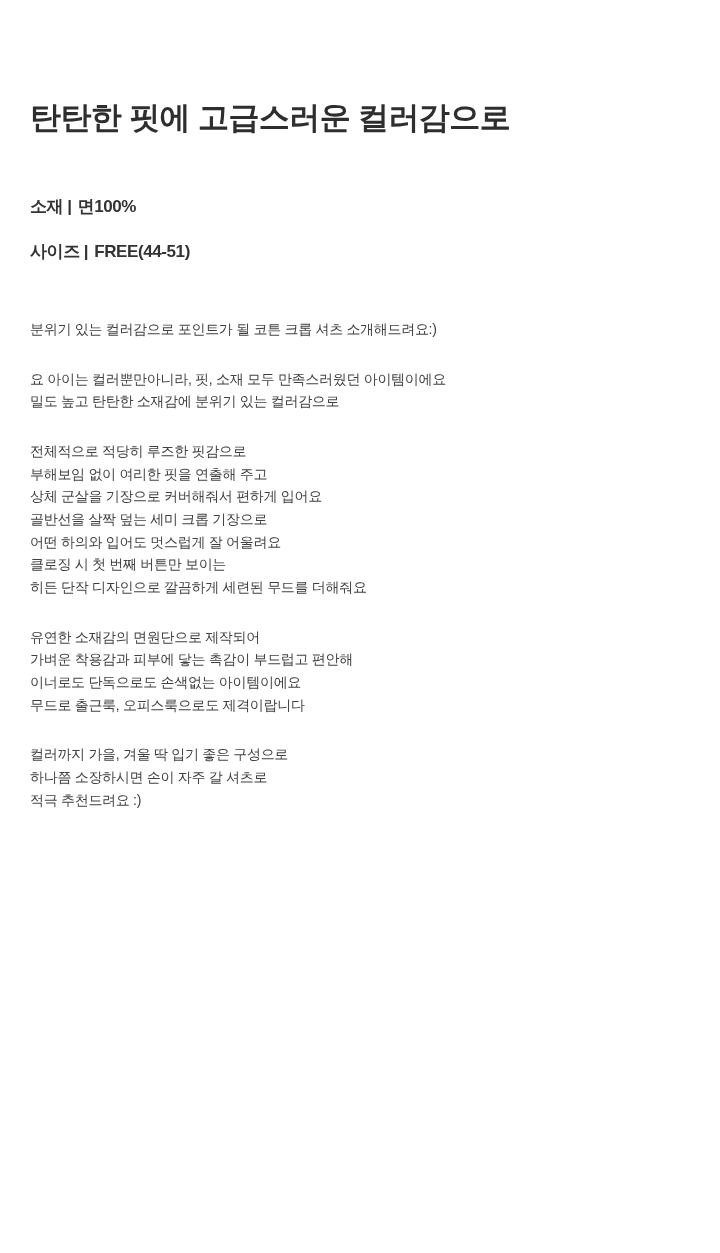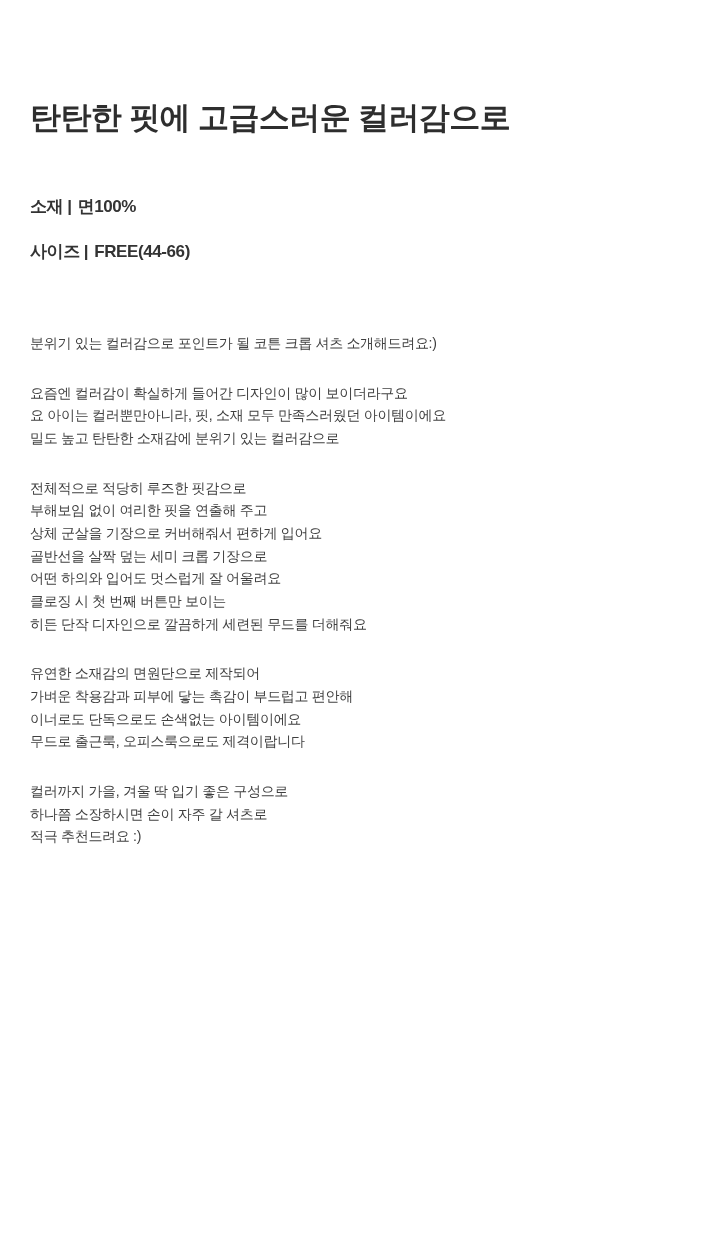--- a/index.html
+++ b/index.html
@@ -27,21 +27,21 @@
     font-weight: bold;
     color: #2e2e2e;
     letter-spacing: -0.6px;
     margin: 0 0 54px 0;
   }
   .headline .line {
     display: block;
     white-space: nowrap;
   }
   .spec-block {
-    margin: 0 0 68px 0;
+    margin: 0 0 54px 0;
   }
   .spec-line {
     font-size: 17px;
     font-weight: bold;
     color: #333333;
     letter-spacing: -0.4px;
     line-height: 1.5;
     margin: 0 0 19px 0;
   }
   .spec-line:last-child {
@@ -76,32 +76,31 @@
 
   <h1 class="headline">
     <span class="line">탄탄한 핏에 고급스러운 컬러감으로</span>
   </h1>
 
   <div class="spec-block">
     <p class="spec-line">
       <span> 소재</span><span class="sep">|</span><span>면100%</span>
     </p>
     <p class="spec-line">
-      <span>사이즈</span><span class="sep">|</span><span>FREE(44-66)</span>
+      <span>사이즈</span><span class="sep">|</span><span>FREE(44-51)</span>
     </p>
   </div>
 
   <div class="body-copy">
 
     <div class="para">
       <span class="line">분위기 있는 컬러감으로 포인트가 될 코튼 크롭 셔츠 소개해드려요:)</span>
     </div>
 
     <div class="para">
-      <span class="line">요즘엔 컬러감이 확실하게 들어간 디자인이 많이 보이더라구요</span>
       <span class="line">요 아이는 컬러뿐만아니라, 핏, 소재 모두 만족스러웠던 아이템이에요</span>
       <span class="line">밀도 높고 탄탄한 소재감에 분위기 있는 컬러감으로</span>
     </div>
 
     <div class="para">
       <span class="line">전체적으로 적당히 루즈한 핏감으로</span>
       <span class="line">부해보임 없이 여리한 핏을 연출해 주고</span>
       <span class="line">상체 군살을 기장으로 커버해줘서 편하게 입어요</span>
       <span class="line">골반선을 살짝 덮는 세미 크롭 기장으로</span>
       <span class="line">어떤 하의와 입어도 멋스럽게 잘 어울려요</span>

